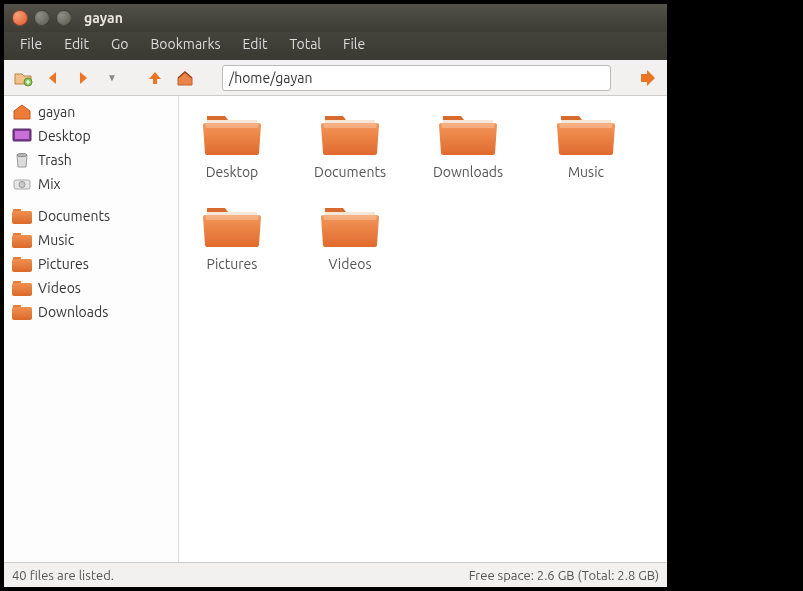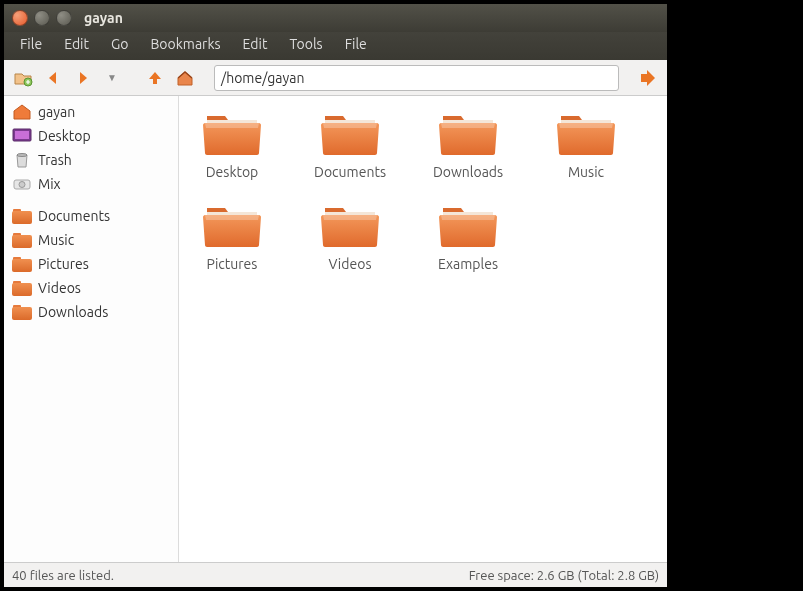--- a/index.html
+++ b/index.html
@@ -7,21 +7,21 @@
 .window { width: 671px; height: 591px; background: #f5f5f5; display: flex; flex-direction: column; border: 4px solid #000; border-radius: 6px; }
 .titlebar { background: linear-gradient(#525148, #3d3c35); height: 28px; display: flex; align-items: center; padding: 0 8px; gap: 6px; }
 .win-btn { width: 16px; height: 16px; border-radius: 50%; display: inline-block; border: 1px solid rgba(0,0,0,0.4); }
 .win-close { background: radial-gradient(circle at 30% 30%, #f5a07a, #e55a2b); }
 .win-min, .win-max { background: radial-gradient(circle at 30% 30%, #8f8e85, #5a5950); }
 .title { color: #e8e6df; font-size: 14px; font-weight: bold; margin-left: 6px; }
 .menubar { background: linear-gradient(#43423b, #3a3932); height: 28px; display: flex; padding: 0 6px; gap: 2px; }
 .menubar .menu-item { color: #ddd; padding: 4px 10px; font-size: 14px; cursor: pointer; border-radius: 3px; }
 .toolbar { background: #f2f1f0; border-bottom: 1px solid #ccc; height: 36px; display: flex; align-items: center; padding: 0 6px; gap: 4px; }
 .tb-btn { width: 26px; height: 26px; display: flex; align-items: center; justify-content: center; cursor: pointer; border-radius: 3px; }
-.pathbar { flex: 1; height: 26px; border: 1px solid #bbb; border-radius: 3px; background: #fff; padding: 0 6px; display: flex; align-items: center; margin: 0 12px; font-size: 14px; }
+.pathbar { flex: 1; height: 26px; border: 1px solid #bbb; border-radius: 3px; background: #fff; padding: 0 6px; display: flex; align-items: center; margin: 0 20px; font-size: 14px; }
 .body { flex: 1; display: flex; overflow: hidden; background: #fff; }
 .sidebar { width: 175px; border-right: 1px solid #dcdcdc; overflow-y: auto; padding-top: 4px; background: #fdfdfd; }
 .side-item { display: flex; align-items: center; gap: 6px; padding: 3px 8px; font-size: 14px; cursor: pointer; color: #333; }
 .side-sep { height: 8px; }
 .side-icon { width: 20px; height: 18px; flex-shrink: 0; display: flex; align-items: center; justify-content: center; }
 .main { flex: 1; padding: 14px 8px; overflow-y: auto; }
 .folders { display: flex; flex-wrap: wrap; gap: 22px 28px; }
 .folder { width: 90px; display: flex; flex-direction: column; align-items: center; gap: 4px; cursor: pointer; }
 .folder-label { font-size: 14px; color: #555; text-align: center; }
 .statusbar { height: 22px; background: #f2f1f0; border-top: 1px solid #ccc; display: flex; align-items: center; padding: 12px 8px; font-size: 13px; color: #555; justify-content: space-between; }
@@ -42,21 +42,21 @@
     <span class="win-btn win-max"></span>
     <span class="title">gayan</span>
   </div>
 
   <div class="menubar" id="menubar">
       <span class="menu-item">File</span>
       <span class="menu-item">Edit</span>
       <span class="menu-item">Go</span>
       <span class="menu-item">Bookmarks</span>
       <span class="menu-item">Edit</span>
-      <span class="menu-item">Tools</span>
+      <span class="menu-item">Total</span>
       <span class="menu-item">File</span>
     </div>
 
   <div class="toolbar">
     <div class="tb-btn">
       <svg width="20" height="20" viewBox="0 0 20 20">
           <path d="M2 6h7l2 2h7v8H2z" fill="#f2c28a" stroke="#b88548" stroke-width="1"></path>
           <circle cx="15" cy="14" r="4" fill="#8fc75e" stroke="#5a9430"></circle>
           <path d="M15 12v4M13 14h4" stroke="#fff" stroke-width="1.2"></path>
         </svg>
@@ -252,35 +252,20 @@
                 <defs>
                   <linearGradient id="g" x1="0" y1="0" x2="0" y2="1">
                     <stop offset="0" stop-color="#f3975a"></stop>
                     <stop offset="1" stop-color="#e06a2c"></stop>
                   </linearGradient>
                 </defs>
                 <path d="M2 13h54l-1 5H3z" fill="rgba(255,255,255,0.25)"></path>
               </svg></div>
             <div class="folder-label">Videos</div>
           </div>
-          <div class="folder">
-            <div><svg width="58" height="48" viewBox="0 0 58 48">
-                <path d="M4 6h18l3 4h29v2H4z" fill="#d96a2e"></path>
-                <rect x="4" y="10" width="50" height="4" fill="#f4e6d8"></rect>
-                <path d="M2 13h54c1 0 2 1 2 2l-2 28c0 1-1 2-2 2H4c-1 0-2-1-2-2L0 15c0-1 1-2 2-2z" fill="url(#g)"></path>
-                <defs>
-                  <linearGradient id="g" x1="0" y1="0" x2="0" y2="1">
-                    <stop offset="0" stop-color="#f3975a"></stop>
-                    <stop offset="1" stop-color="#e06a2c"></stop>
-                  </linearGradient>
-                </defs>
-                <path d="M2 13h54l-1 5H3z" fill="rgba(255,255,255,0.25)"></path>
-              </svg></div>
-            <div class="folder-label">Examples</div>
-          </div>
         </div>
     </div>
 
   </div>
 
   <div class="statusbar">
     <span>40 files are listed.</span>
     <span>Free space: 2.6 GB (Total: 2.8 GB)</span>
   </div>
 

